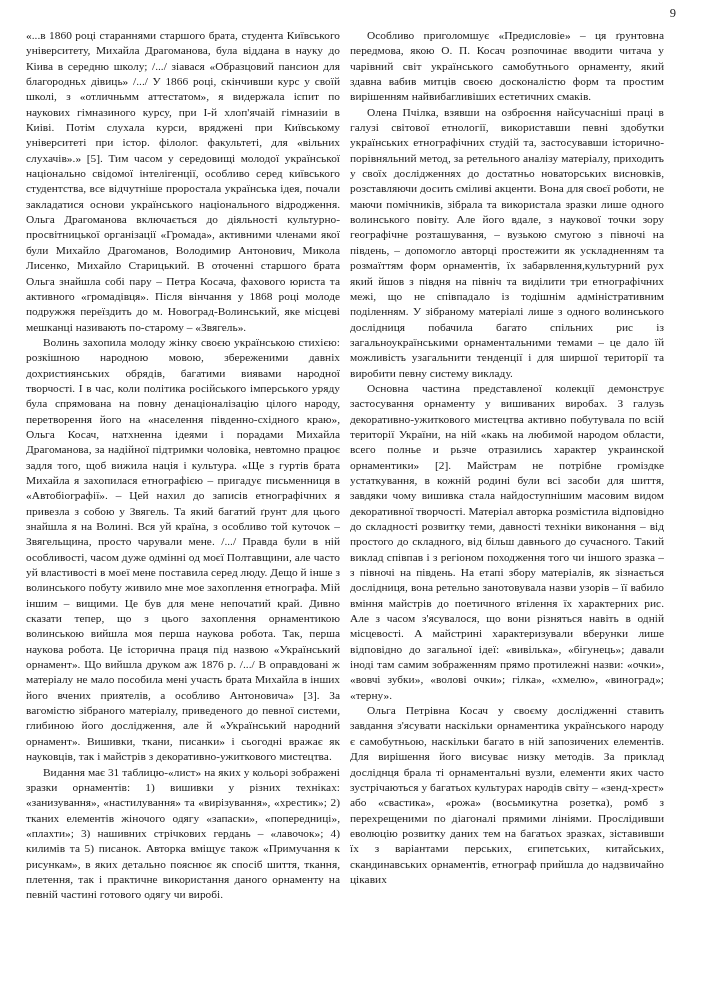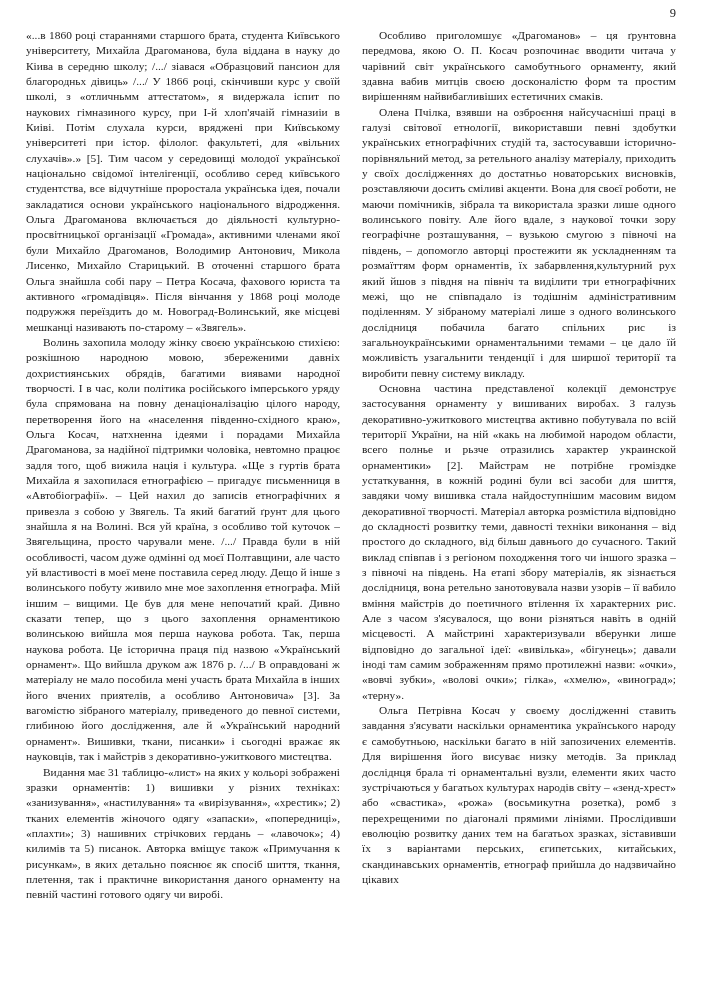--- a/index.html
+++ b/index.html
@@ -25,21 +25,21 @@
     font-size: 12.5px;
     color: #1b1b1b;
   }
   .columns {
     position: absolute;
     top: 28px;
     left: 26px;
     right: 26px;
     bottom: 6px;
     display: flex;
-    gap: 22px;
+    gap: 10px;
   }
   .col {
     width: 314px;
     flex: 0 0 314px;
   }
   p {
     margin: 0;
     text-align: justify;
     text-justify: inter-word;
     font-size: 11.4px;
@@ -61,20 +61,20 @@
 
   <div class="columns">
 
     <div class="col">
       <p class="noindent">«...в 1860 році стараннями старшого брата, студента Київського університету, Михайла Драгоманова, була віддана в науку до Кіива в середню школу; /.../ зіавася «Образцовий пансион для благородньх дівиць» /.../ У 1866 році, скінчивши курс у своїй школі, з «отличньмм аттестатом», я видержала іспит по наукових гімназиного курсу, при І-й хлоп'ячаій гімназиіи в Киіві. Потім слухала курси, вряджені при Київському університеті при істор. філолог. факультеті, для «вільних слухачів».» [5]. Тим часом у середовищі молодої української національно свідомої інтелігенції, особливо серед київського студентства, все відчутніше проростала українська ідея, почали закладатися основи українського національного відродження. Ольга Драгоманова включається до діяльності культурно-просвітницької організації «Громада», активними членами якої були Михайло Драгоманов, Володимир Антонович, Микола Лисенко, Михайло Старицький. В оточенні старшого брата Ольга знайшла собі пару – Петра Косача, фахового юриста та активного «громадівця». Після вінчання у 1868 році молоде подружжя переїздить до м. Новоград-Волинський, яке місцеві мешканці називають по-старому – «Звягель».</p>
       <p>Волинь захопила молоду жінку своєю українською стихією: розкішною народною мовою, збереженими давніх дохристиянських обрядів, багатими виявами народної творчості. І в час, коли політика російського імперського уряду була спрямована на повну денаціоналізацію цілого народу, перетворення його на «населення південно-східного краю», Ольга Косач, натхненна ідеями і порадами Михайла Драгоманова, за надійної підтримки чоловіка, невтомно працює задля того, щоб вижила нація і культура. «Ще з гуртів брата Михайла я захопилася етнографією – пригадує письменниця в «Автобіографії». – Цей нахил до записів етнографічних я привезла з собою у Звягель. Та який багатий ґрунт для цього знайшла я на Волині. Вся уй країна, з особливо той куточок – Звягельщина, просто чарували мене. /.../ Правда були в ній особливості, часом дуже одмінні од моєї Полтавщини, але часто уй властивості в моеї мене поставила серед люду. Дещо й інше з волинського побуту живило мне мое захоплення етнографа. Мій іншим – вищими. Це був для мене непочатий край. Дивно сказати тепер, що з цього захоплення орнаментикою волинською вийшла моя перша наукова робота. Так, перша наукова робота. Це історична праця під назвою «Український орнамент». Що вийшла друком аж 1876 р. /.../ В оправдовані ж матеріалу не мало пособила мені участь брата Михайла в інших його вчених приятелів, а особливо Антоновича» [3]. За вагомістю зібраного матеріалу, приведеного до певної системи, глибиною його дослідження, але й «Український народний орнамент». Вишивки, ткани, писанки» і сьогодні вражає як науковців, так і майстрів з декоративно-ужиткового мистецтва.</p>
       <p>Видання має 31 таблицю-«лист» на яких у кольорі зображені зразки орнаментів: 1) вишивки у різних техніках: «занизування», «настилування» та «вирізування», «хрестик»; 2) тканих елементів жіночого одягу «запаски», «попередниці», «плахти»; 3) нашивних стрічкових гердань – «лавочок»; 4) килимів та 5) писанок. Авторка вміщує також «Примучання к рисункам», в яких детально пояснює як спосіб шиття, ткання, плетення, так і практичне використання даного орнаменту на певній частині готового одягу чи виробі.</p>
     </div>
 
     <div class="col">
-      <p>Особливо приголомшує «Драгоманов» – ця ґрунтовна передмова, якою О. П. Косач розпочинає вводити читача у чарівний світ українського самобутнього орнаменту, який здавна вабив митців своєю досконалістю форм та простим вирішенням найвибагливіших естетичних смаків.</p>
+      <p>Особливо приголомшує «Предисловіе» – ця ґрунтовна передмова, якою О. П. Косач розпочинає вводити читача у чарівний світ українського самобутнього орнаменту, який здавна вабив митців своєю досконалістю форм та простим вирішенням найвибагливіших естетичних смаків.</p>
       <p>Олена Пчілка, взявши на озброєння найсучасніші праці в галузі світової етнології, використавши певні здобутки українських етнографічних студій та, застосувавши історично-порівняльний метод, за ретельного аналізу матеріалу, приходить у своїх дослідженнях до достатньо новаторських висновків, розставляючи досить сміливі акценти. Вона для своєї роботи, не маючи помічників, зібрала та використала зразки лише одного волинського повіту. Але його вдале, з наукової точки зору географічне розташування, – вузькою смугою з півночі на південь, – допомогло авторці простежити як ускладненням та розмаїттям форм орнаментів, їх забарвлення,культурний рух який йшов з півдня на північ та виділити три етнографічних межі, що не співпадало із тодішнім адміністративним поділенням. У зібраному матеріалі лише з одного волинського дослідниця побачила багато спільних рис із загальноукраїнськими орнаментальними темами – це дало їй можливість узагальнити тенденції і для ширшої території та виробити певну систему викладу.</p>
       <p>Основна частина представленої колекції демонструє застосування орнаменту у вишиваних виробах. З галузь декоративно-ужиткового мистецтва активно побутувала по всій території України, на ній «какь на любимой народом области, всего полнье и рьзче отразились характер украинской орнаментики» [2]. Майстрам не потрібне громіздке устаткування, в кожній родині були всі засоби для шиття, завдяки чому вишивка стала найдоступнішим масовим видом декоративної творчості. Матеріал авторка розмістила відповідно до складності розвитку теми, давності техніки виконання – від простого до складного, від більш давнього до сучасного. Такий виклад співпав і з регіоном походження того чи іншого зразка – з півночі на південь. На етапі збору матеріалів, як зізнається дослідниця, вона ретельно занотовувала назви узорів – її вабило вміння майстрів до поетичного втілення їх характерних рис. Але з часом з'ясувалося, що вони різняться навіть в одній місцевості. А майстрині характеризували вберунки лише відповідно до загальної ідеї: «вивілька», «бігунець»; давали іноді там самим зображенням прямо протилежні назви: «очки», «вовчі зубки», «волові очки»; гілка», «хмелю», «виноград»; «терну».</p>
       <p>Ольга Петрівна Косач у своєму дослідженні ставить завдання з'ясувати наскільки орнаментика українського народу є самобутньою, наскільки багато в ній запозичених елементів. Для вирішення його висуває низку методів. За приклад досліднця брала ті орнаментальні вузли, елементи яких часто зустрічаються у багатьох культурах народів світу – «зенд-хрест» або «свастика», «рожа» (восьмикутна розетка), ромб з перехрещеними по діагоналі прямими лініями. Прослідивши еволюцію розвитку даних тем на багатьох зразках, зіставивши їх з варіантами перських, єгипетських, китайських, скандинавських орнаментів, етнограф прийшла до надзвичайно цікавих</p>
     </div>
 
   </div>
 </div>
 
 </body></html>

